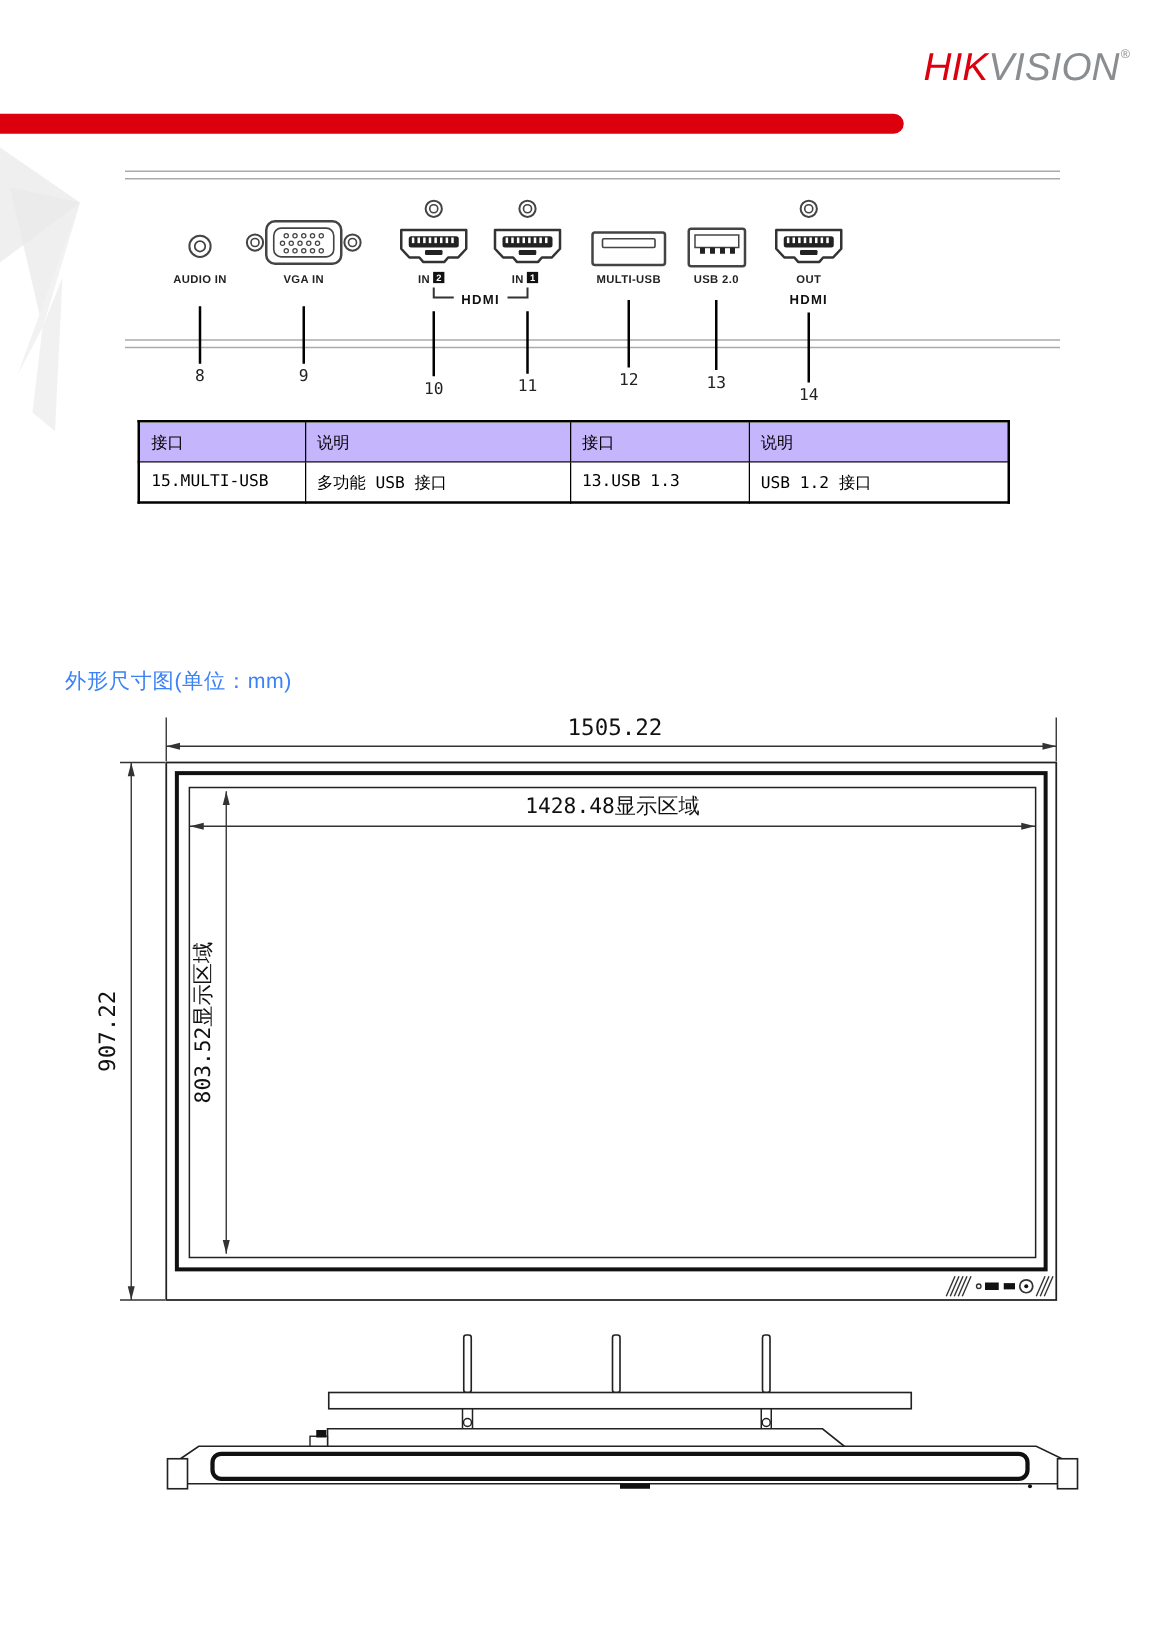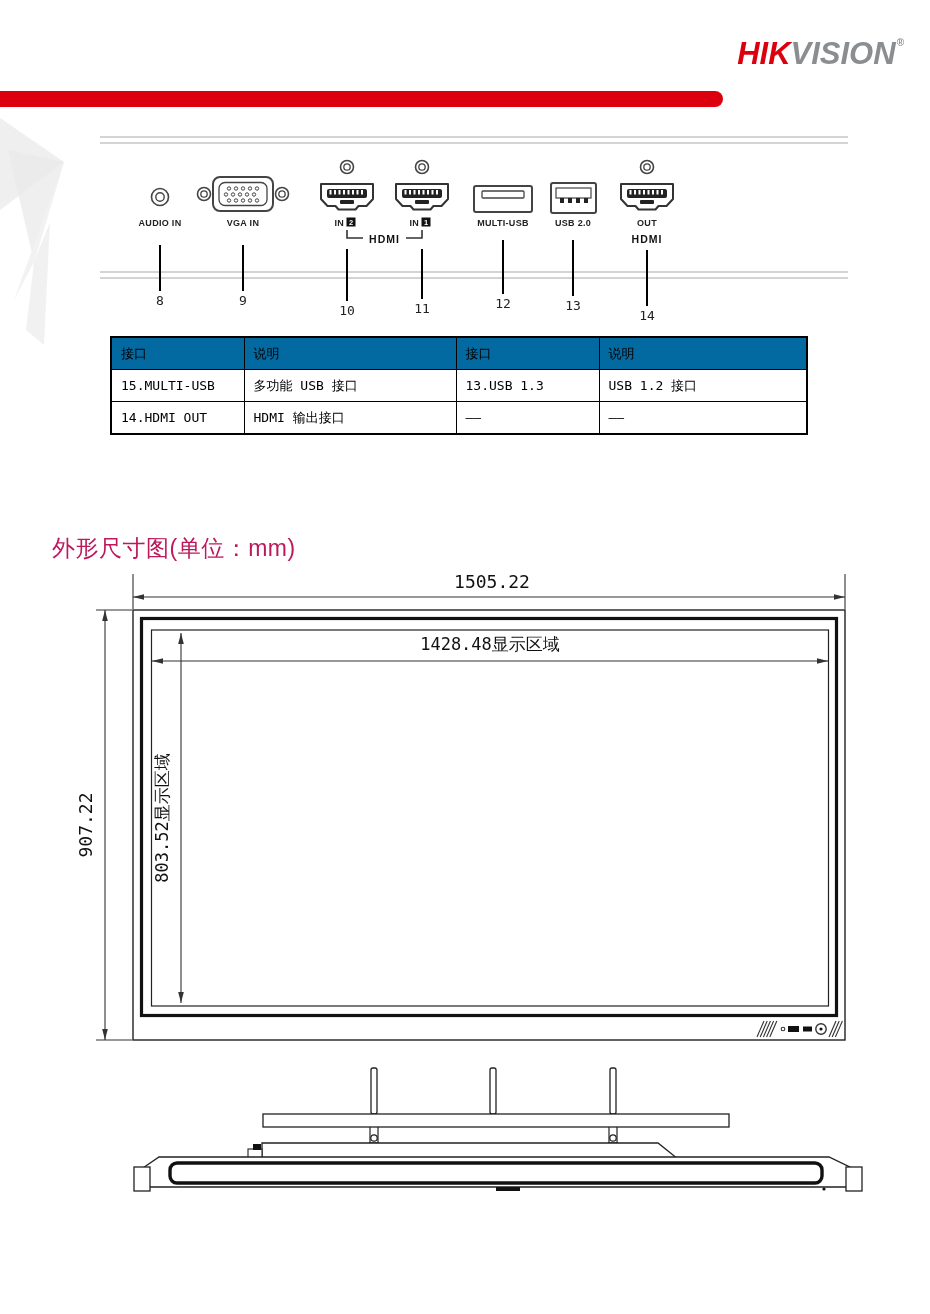--- a/index.html
+++ b/index.html
@@ -1,35 +1,35 @@
 <!DOCTYPE html>
 <html><head>
 <meta charset="utf-8">
 <style>
   html,body{margin:0;padding:0;background:#fff;}
   .page{position:relative;width:930px;height:1314px;background:#fff;overflow:hidden;
         font-family:"Liberation Sans",sans-serif;color:#000;}
   
-  .logo{position:absolute;top:36px;right:26px;font-style:italic;font-weight:700;
+  .logo{position:absolute;top:36px;right:26px;font-style:italic;font-weight:400;
         font-size:31px;letter-spacing:0px;white-space:nowrap;}
   .logo .hik{color:#DC000F;}
   .logo .vision{color:#8A8E91;}
   .logo .reg{font-size:10px;color:#8A8E91;font-style:normal;vertical-align:18px;margin-left:1px;}
   .redbar{position:absolute;left:0;top:91px;width:723px;height:16px;background:#DC000F;
           border-radius:0 9px 9px 0;}
   
-  .dim-title{position:absolute;left:52px;top:533px;font-size:23px;color:#be185d;letter-spacing:0.5px;}
+  .dim-title{position:absolute;left:52px;top:533px;font-size:17px;color:#3b82f6;letter-spacing:0.5px;}
   
   table.ports{position:absolute;left:110px;top:336px;width:696px;border-collapse:collapse;
               table-layout:fixed;font-size:13px;border:2px solid #000;
               font-family:"DejaVu Sans Mono",monospace;}
   table.ports th,table.ports td{border:1px solid #000;height:31px;padding:0 4px 0 9px;
               text-align:left;font-weight:normal;vertical-align:middle;white-space:nowrap;
               overflow:hidden;}
-  table.ports thead th{background:#0369a1;}
+  table.ports thead th{background:#c4b5fd;}
   col.c1{width:133px;} col.c2{width:212px;} col.c3{width:143px;} col.c4{width:208px;}
   
   svg.art{position:absolute;left:0;top:0;}
   .portlbl{font:bold 9px "Liberation Sans",sans-serif;fill:#222;letter-spacing:0.3px;}
   .badgetxt{font:bold 7.5px "Liberation Sans",sans-serif;fill:#fff;}
   .hdmitxt{font:bold 10.5px "Liberation Sans",sans-serif;fill:#111;letter-spacing:1px;}
   .numtxt{font:13px "DejaVu Sans Mono",monospace;fill:#222;}
   .dimtxt{font-family:"DejaVu Sans Mono",monospace;fill:#111;}
   .dim18{font-size:18px;} .dim17{font-size:17px;}
 </style>
@@ -262,24 +262,18 @@
         <th>说明</th>
       </tr>
     </thead>
     <tbody>
       <tr>
         <td>15.MULTI-USB</td>
         <td>多功能 USB 接口</td>
         <td>13.USB 1.3</td>
         <td>USB 1.2 接口</td>
       </tr>
-      <tr>
-        <td>14.HDMI OUT</td>
-        <td>HDMI 输出接口</td>
-        <td>——</td>
-        <td>——</td>
-      </tr>
     </tbody>
   </table>
 
   <div class="dim-title">外形尺寸图(单位：mm)</div>
 
 </div>
 
 </body></html>

